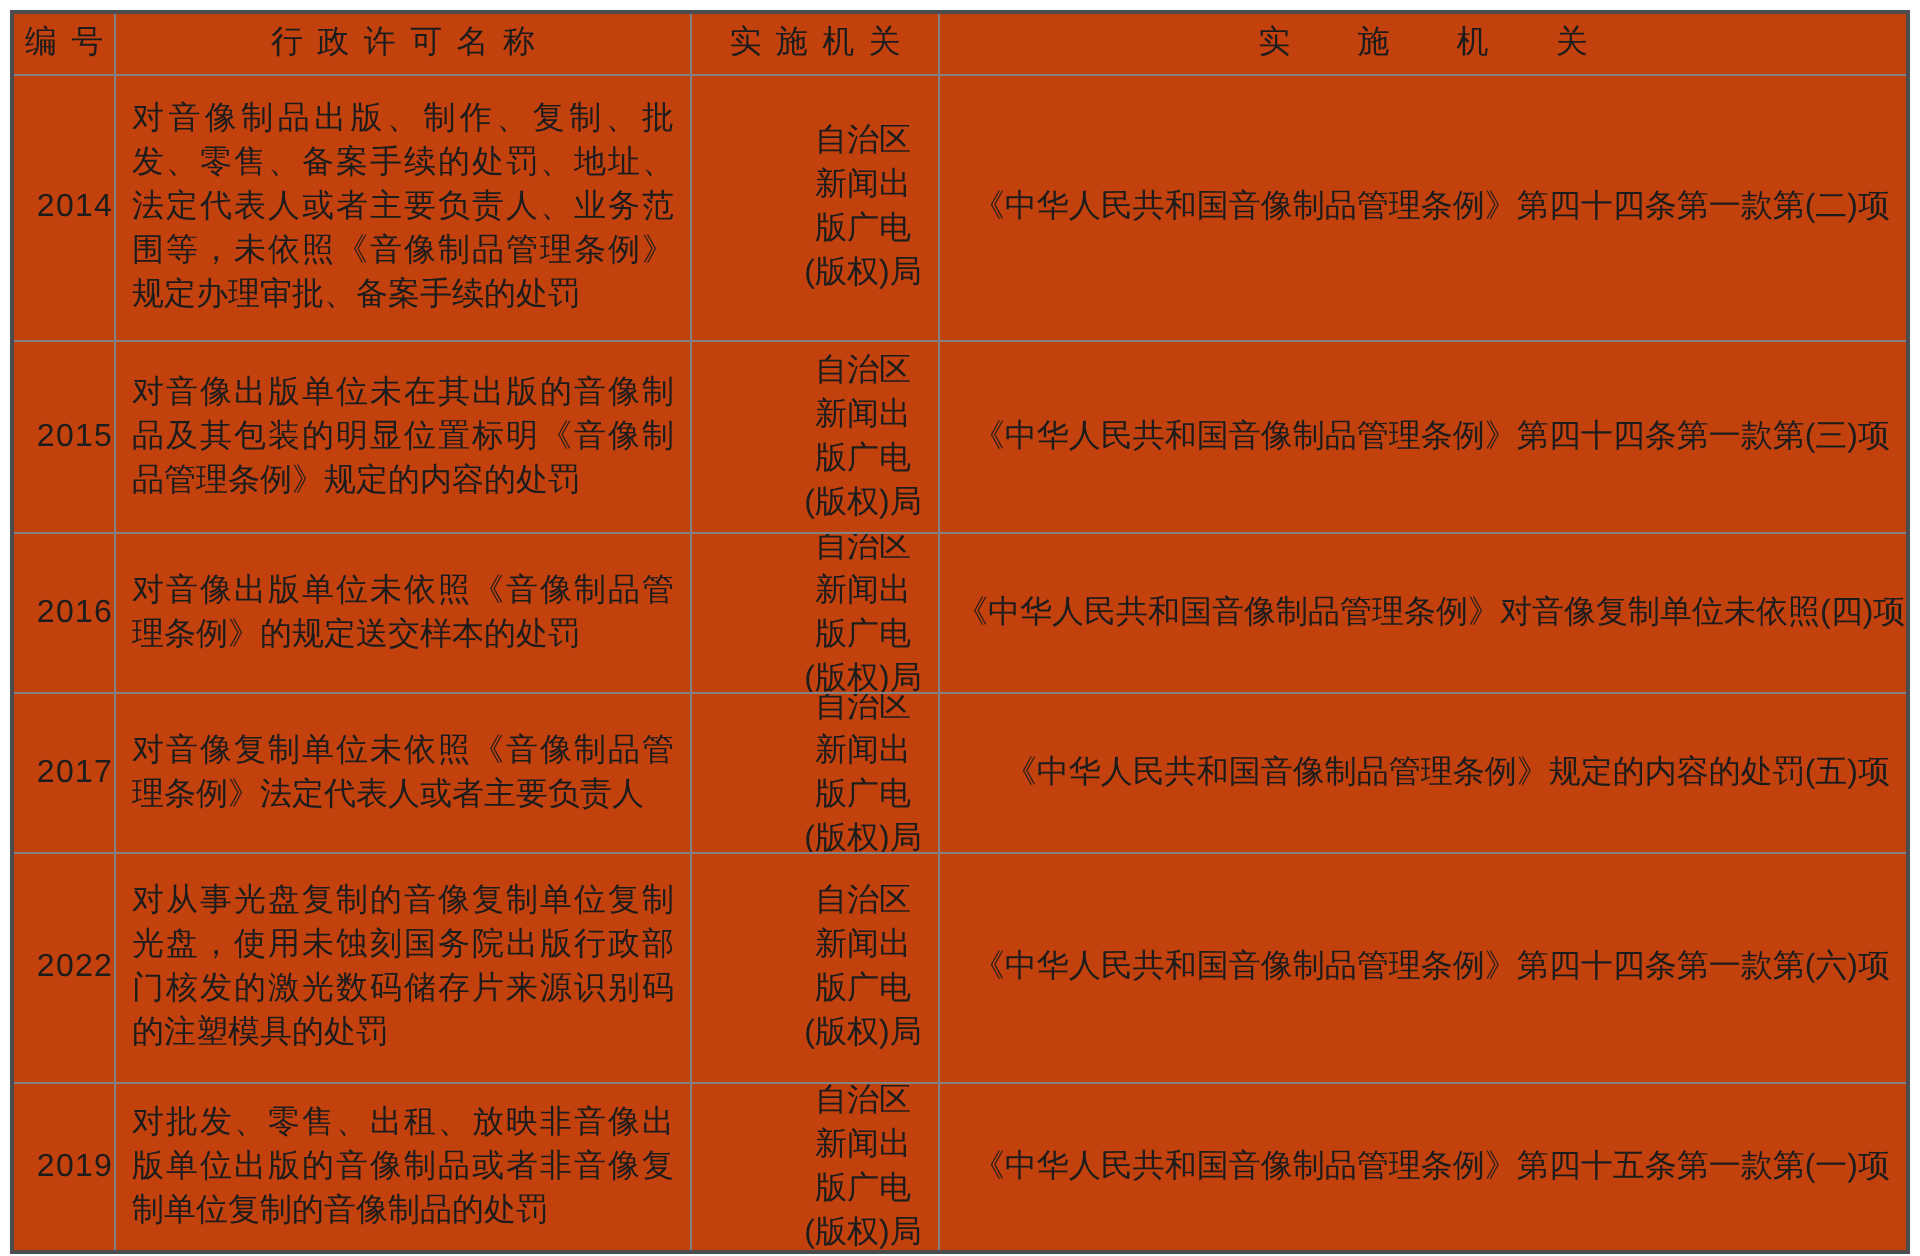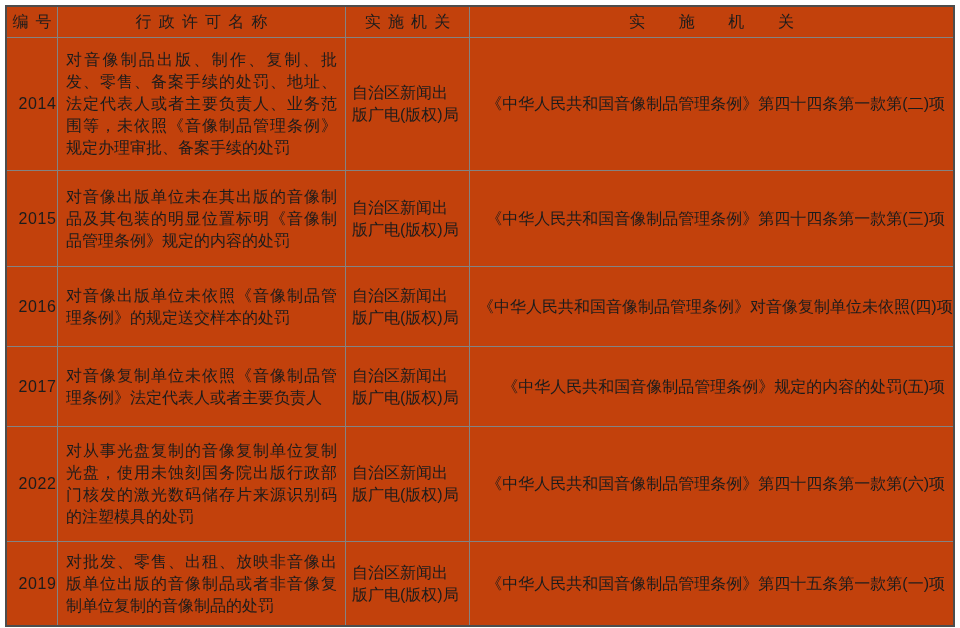--- a/index.html
+++ b/index.html
@@ -35,21 +35,21 @@
   }
   .cell.lastcol { border-right: none; }
   .trow.lastrow .cell { border-bottom: none; }
   .cell.head { justify-content: center; }
   .ls-s { letter-spacing: 0.45em; margin-right: -0.45em; white-space: nowrap; }
   .ls-w { letter-spacing: 2.1em; margin-right: -2.1em; white-space: nowrap; }
   .col-id { justify-content: center; letter-spacing: 0.04em; padding-left: 11px; }
   .col-name { padding: 4px 8px; }
   .col-name .txt { width: 100%; text-align: justify; text-justify: inter-ideograph; }
   .col-agency { padding: 4px 6px; }
-  .col-agency .txt { width: 100%; text-align: left; }
+  .col-agency .txt { width: 100%; text-align: center; margin-left: 48px; }
   .col-law { padding: 4px 8px; }
   .col-law .txt { width: 100%; text-align: right; white-space: nowrap; }
 </style>
 </head>
 <body>
 
 <div class="doc-table">
 
   <div class="trow">
     <div class="cell head">

